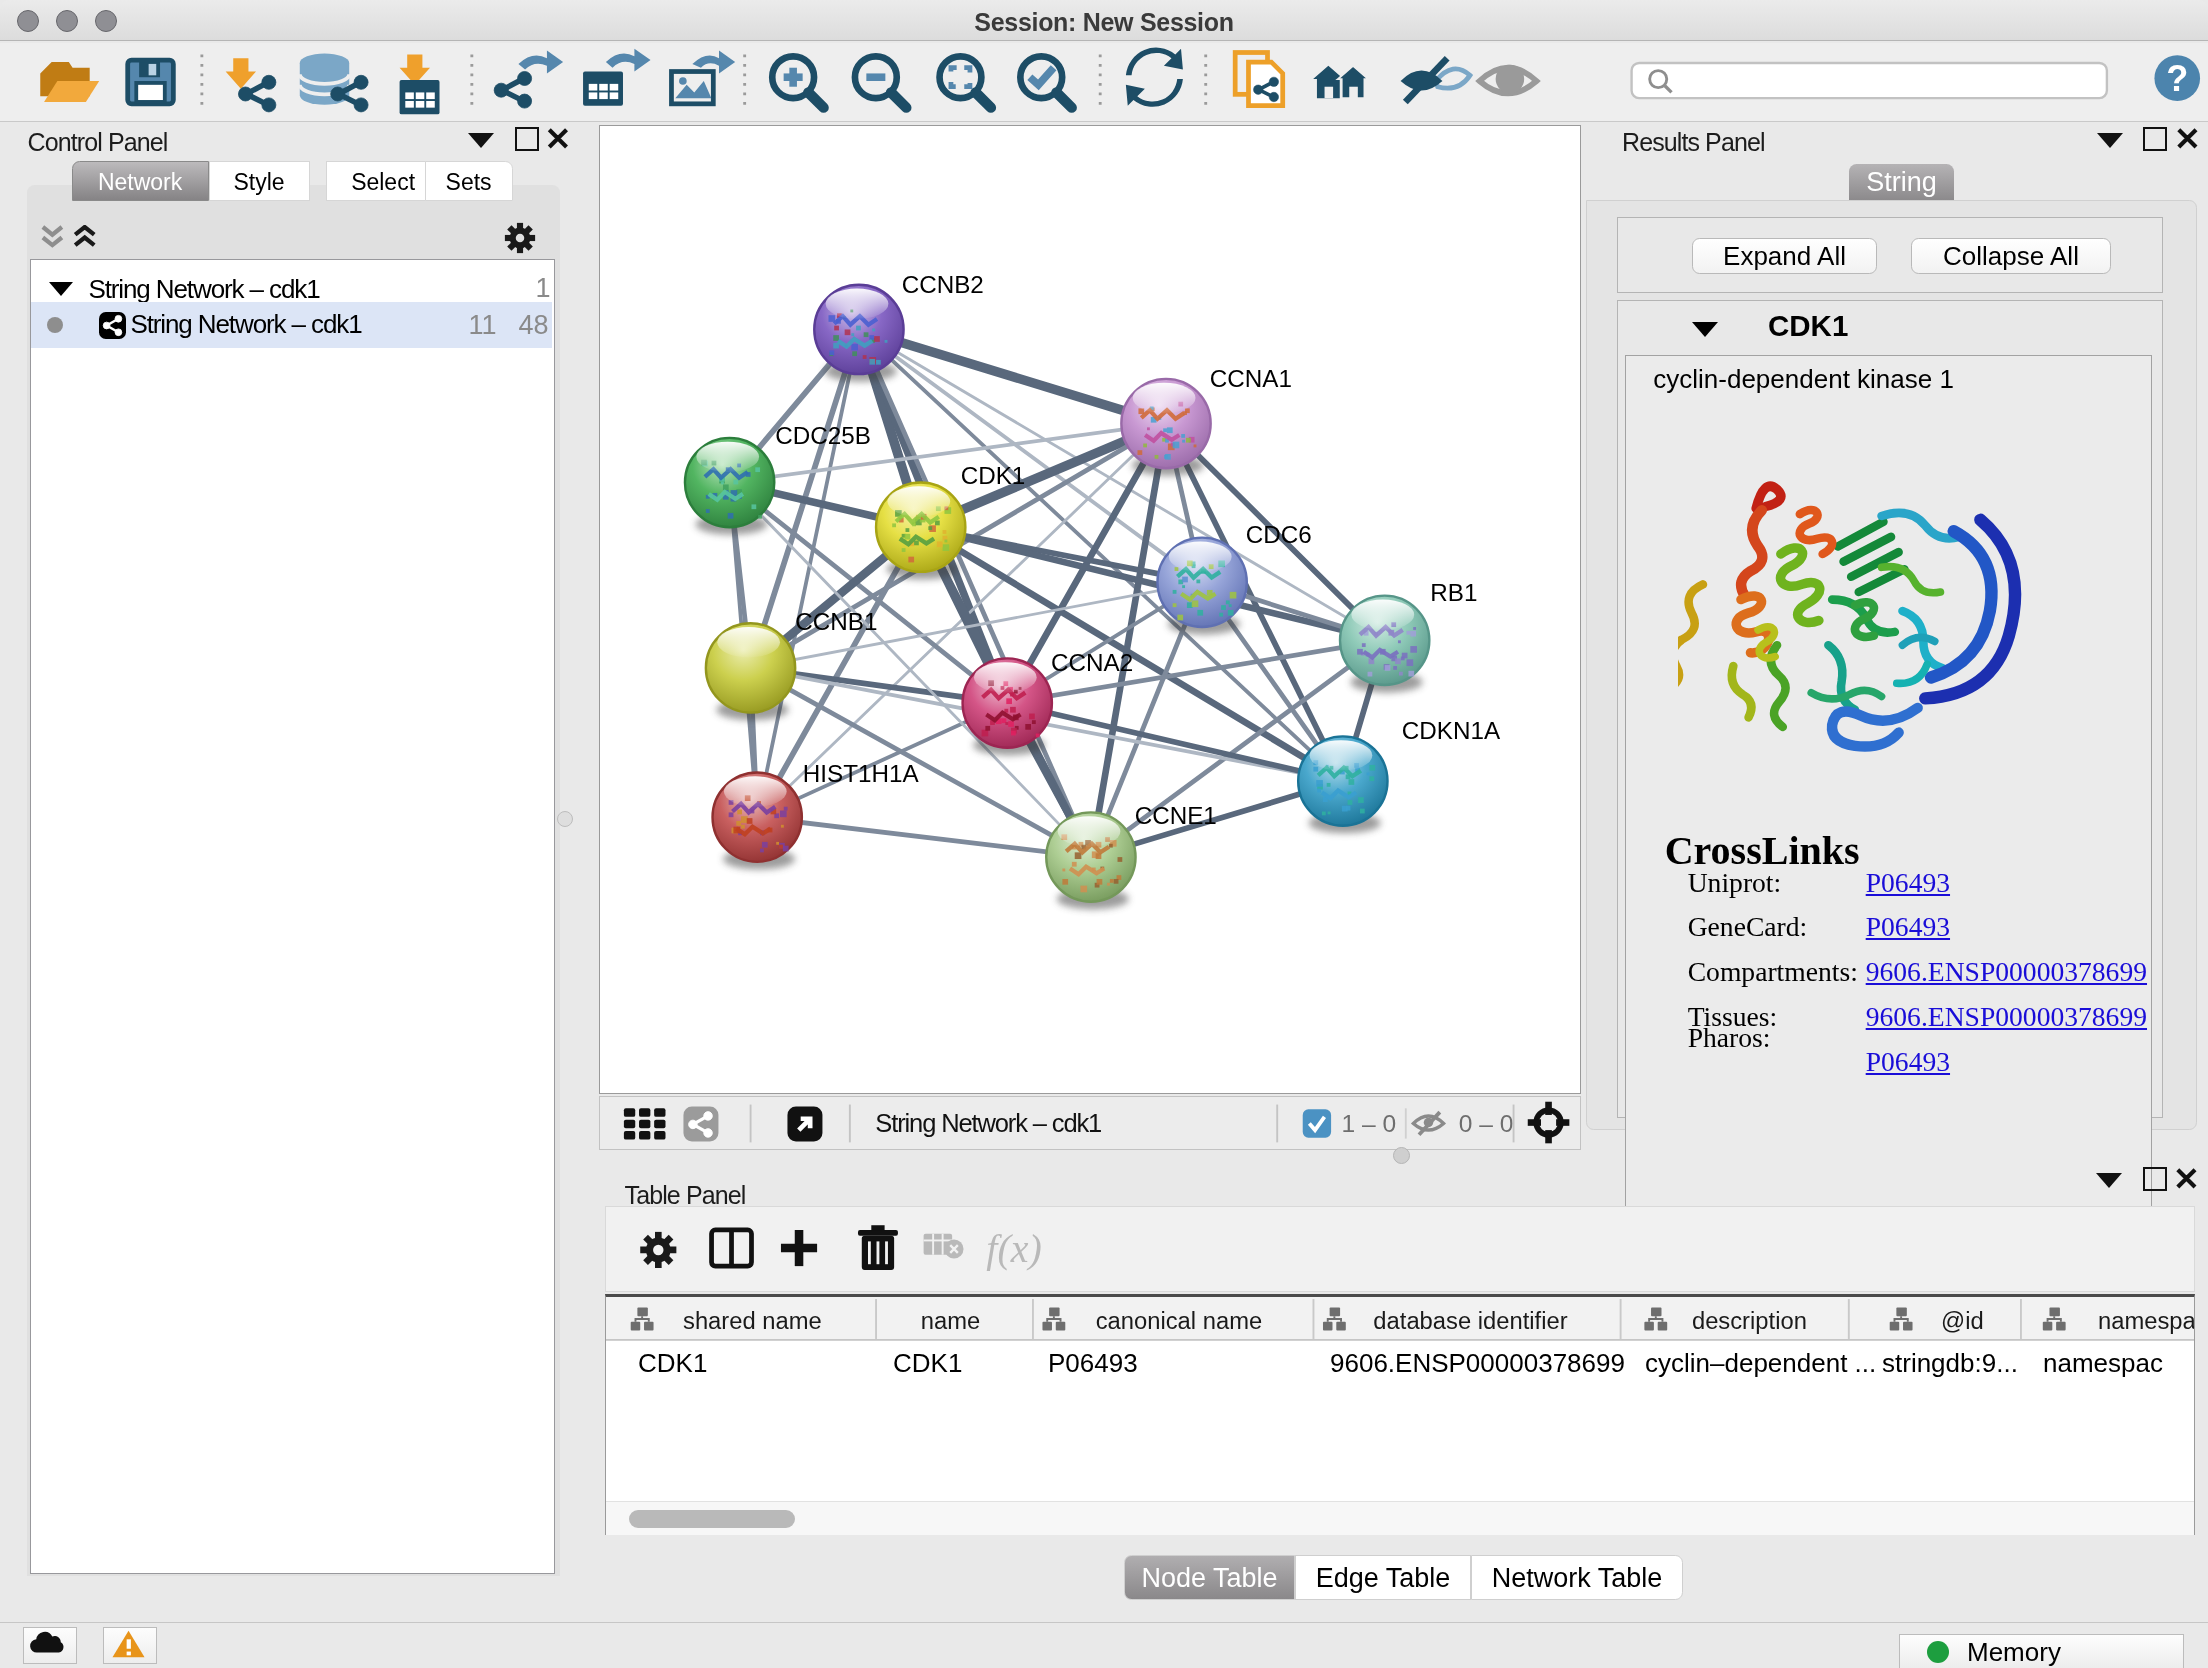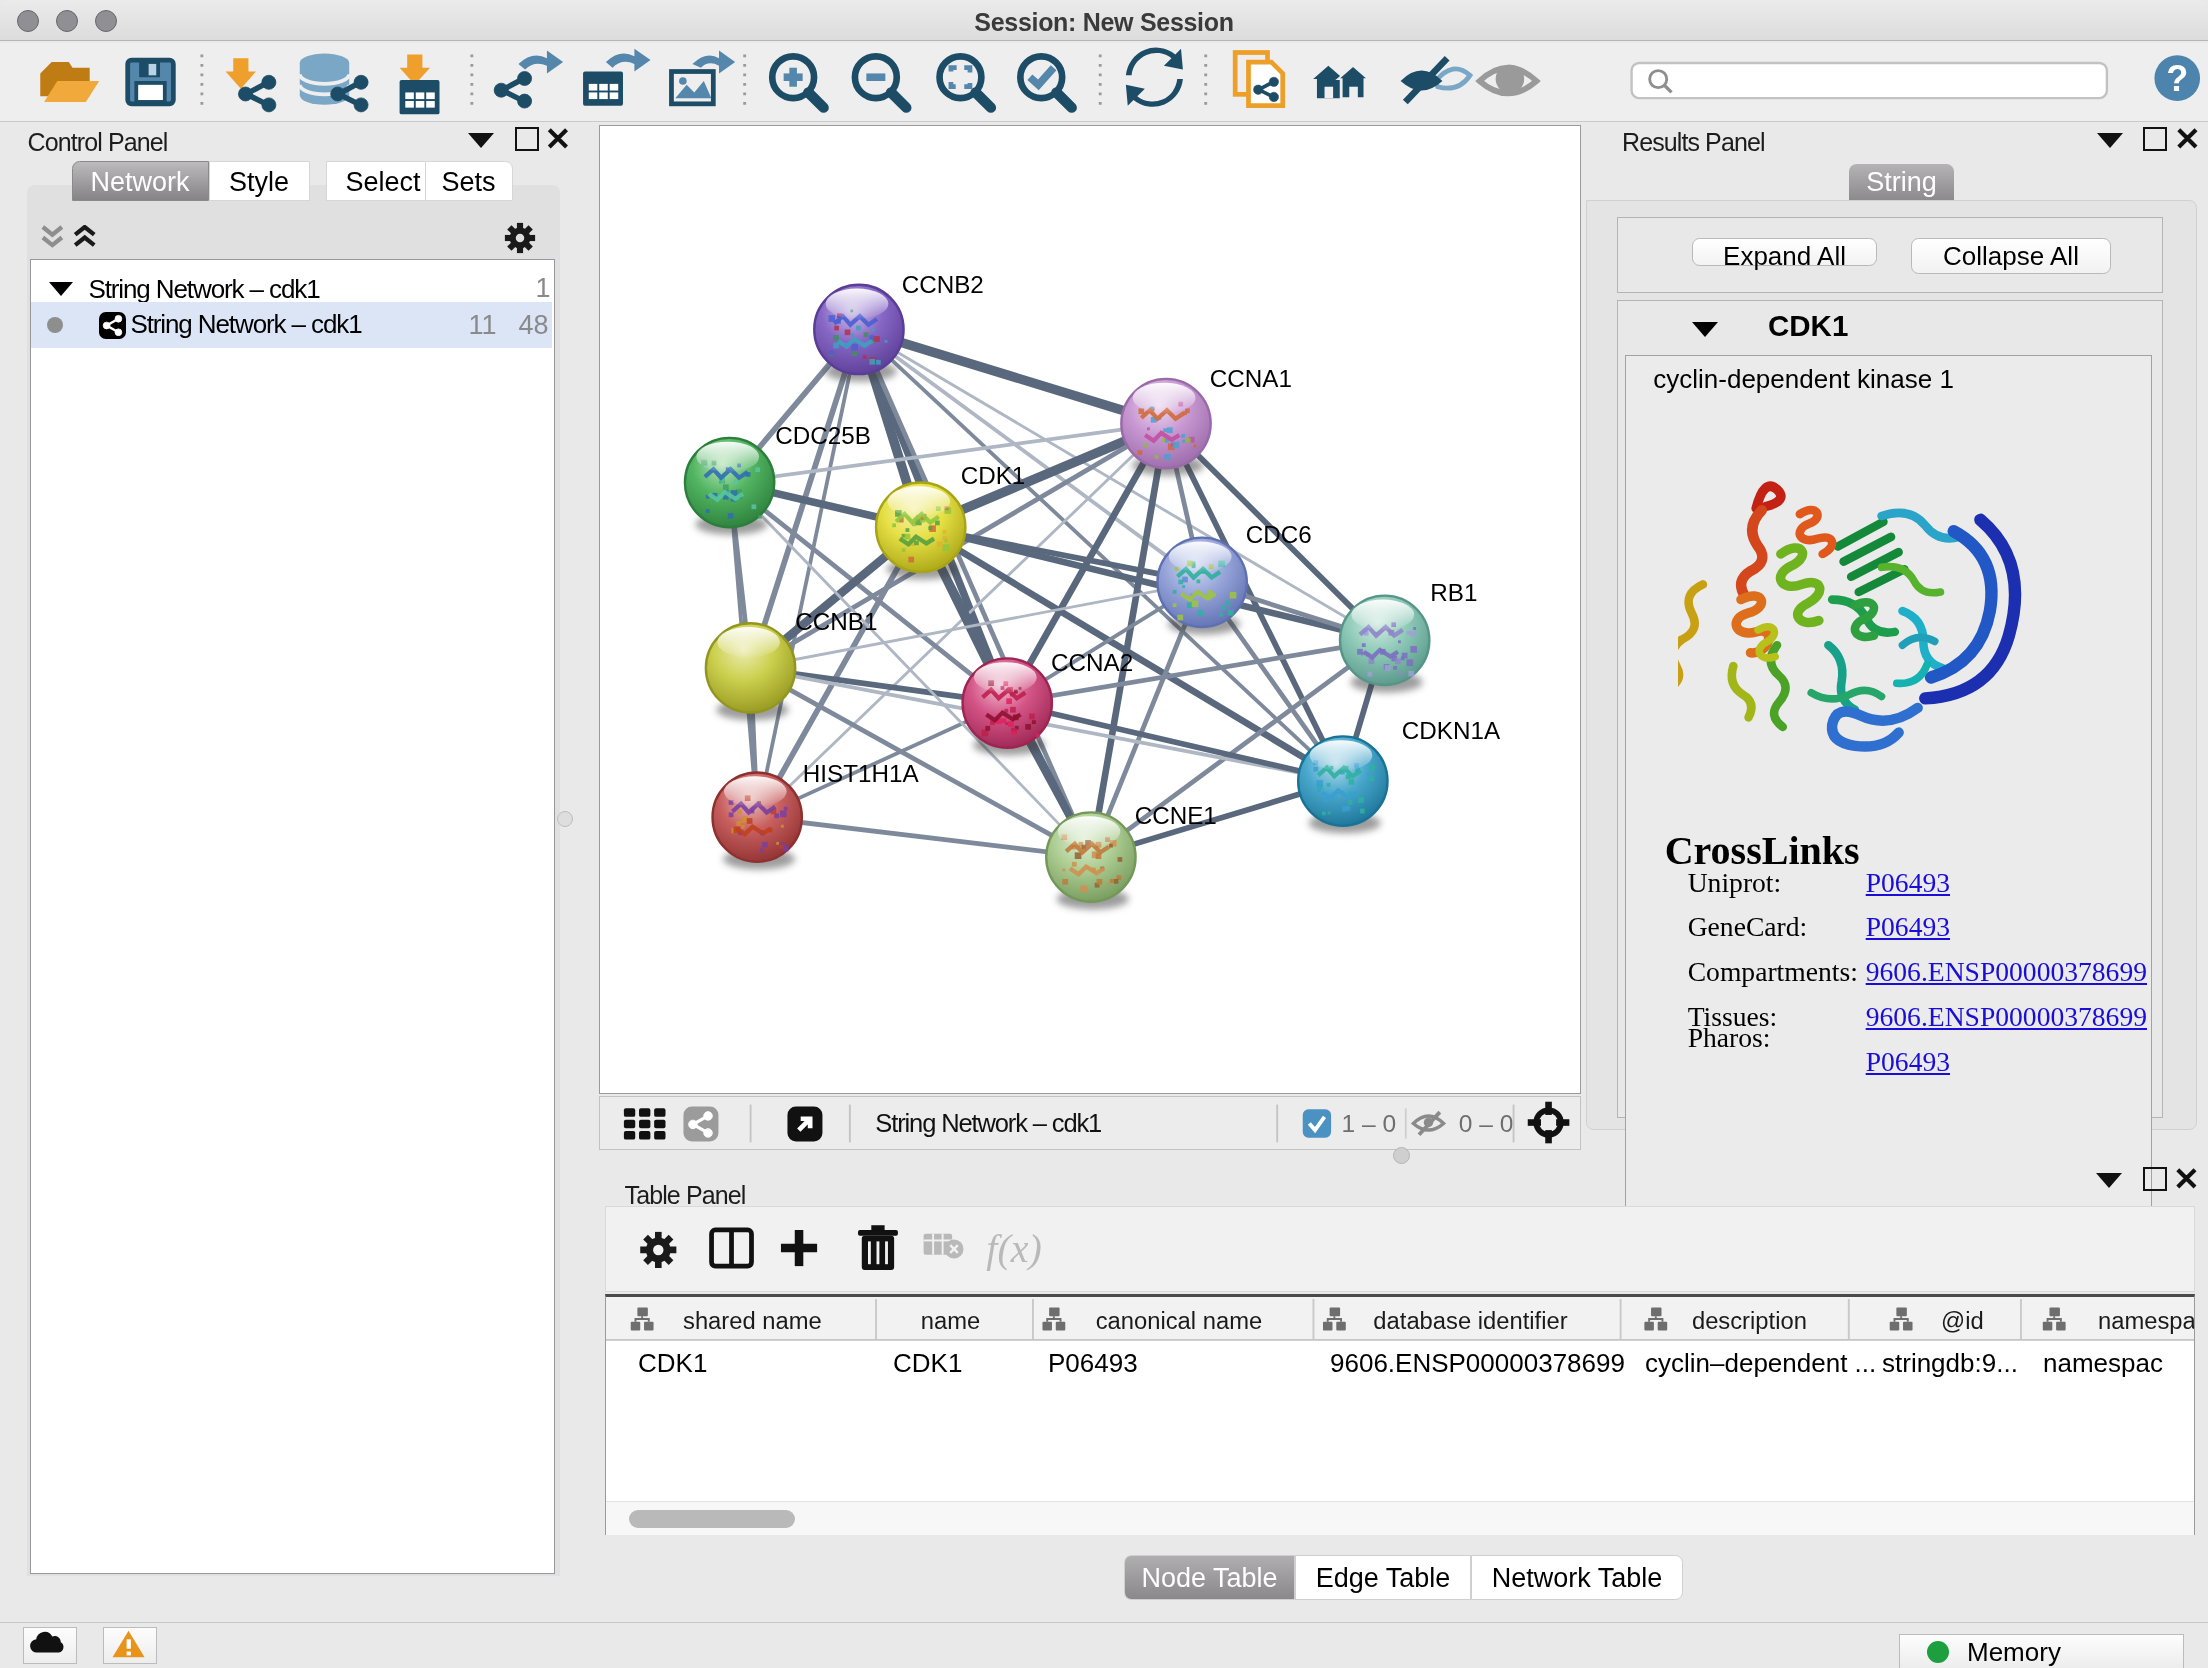--- a/index.html
+++ b/index.html
@@ -15,21 +15,21 @@
 
 #toolbar { left:0; top:43px; width:2208px; height:79px; background:#eeeeee; border-bottom:1.9px solid #c9c9c9; }
 
 
 .phead-text { font-size:25px; letter-spacing:-0.9px; color:#1c1c1c; }
 .ph-tri { width:0; height:0; border-left:13.3px solid transparent; border-right:13.3px solid transparent; border-top:15px solid #111; position:absolute; }
 .ph-sq { width:24px; height:24px; border:2.9px solid #111; position:absolute; }
 .ph-x { position:absolute; font-size:32px; font-weight:bold; color:#111; line-height:24px; }
 
 
-#cp-tabs .tab { position:absolute; z-index:3; top:0; height:40px; background:#fff; text-align:center; font-size:27px; color:#000; line-height:40px; border:1px solid #d6d6d6; }
+#cp-tabs .tab { position:absolute; z-index:3; top:0; height:40px; background:#fff; text-align:center; font-size:23px; color:#000; line-height:40px; border:1px solid #d6d6d6; }
 #cp-tabs .sel { background:linear-gradient(#bcbabc,#858385); color:#fff; border:1px solid #8a8a8a; }
 #cp-sub { left:19px; top:60px; width:533px; height:1391px; background:#e0e0e0; border-radius:7.6px 7.6px 0 0; }
 #cp-tree { position:absolute; left:3.8px; top:74px; width:525px; height:1315px; background:#fff; border:1.9px solid #98989c; }
 .treerow { position:absolute; left:0; width:521px; height:46px; font-size:26px; letter-spacing:-1.1px; color:#000; }
 .num { position:absolute; color:#8a8a8a; font-size:27px; letter-spacing:0; }
 
 
 #netview { left:599px; top:125px; width:982px; height:969px; background:#fff; border:1.9px solid #9a9a9a; }
 #netbar { left:599px; top:1096px; width:982px; height:54px; background:#ececec; border:1px solid #c2c2c2; }
 
@@ -819,21 +819,21 @@
 
 <div id="resultspanel" class="abs" style="left:1583px; top:125px; width:618px; height:1008px;">
   <div class="phead-text abs" style="left:39px; top:2.9px;">Results Panel</div>
   <div class="ph-tri" style="left:514px; top:7.6px;"></div>
   <div class="ph-sq" style="left:560px; top:1.9px;"></div>
   <div class="ph-x" style="left:591px; top:1.9px;">✕</div>
   <div class="abs" style="left:266px; top:39px; width:105px; height:36px; background:linear-gradient(#b5b3b5,#8c8a8c); border-radius:7.6px 7.6px 0 0; color:#fff; text-align:center; font-size:27px; line-height:36px;">String</div>
 </div>
 <div id="rp-sub" class="abs">
   <div class="abs" style="left:30px; top:16px; width:546px; height:76px; background:#e8e8e8; border:1.9px solid #b4b4b4;">
-    <div class="btn" style="left:74px; top:20px; width:185px; height:28px; line-height:34px;">Expand All</div>
+    <div class="btn" style="left:74px; top:20px; width:185px; height:36px; line-height:34px;">Expand All</div>
     <div class="btn" style="left:293px; top:20px; width:200px; height:36px; line-height:34px;">Collapse All</div>
   </div>
   <div class="abs" style="left:30px; top:99px; width:546px; height:818px; background:#e8e8e8; border:1.9px solid #b4b4b4;">
     <div style="position:absolute; left:74px; top:21px; width:0; height:0; border-left:13.3px solid transparent; border-right:13.3px solid transparent; border-top:15px solid #000;"></div>
     <div style="position:absolute; left:150px; top:7.6px; font-size:29.5px; font-weight:bold;">CDK1</div>
     <div style="position:absolute; left:6.7px; top:54px; width:527px; height:886px; background:#ebebeb; border:1.9px solid #a2a2a2;">
       <div style="position:absolute; left:27.6px; top:7.6px; font-size:26px;">cyclin-dependent kinase 1</div>
       <div id="protein" style="position:absolute; left:52px; top:103px; width:352px; height:304px;">
 <svg width="352" height="304" viewBox="0 0 370 320">
 <g fill="none" stroke-linecap="round">

